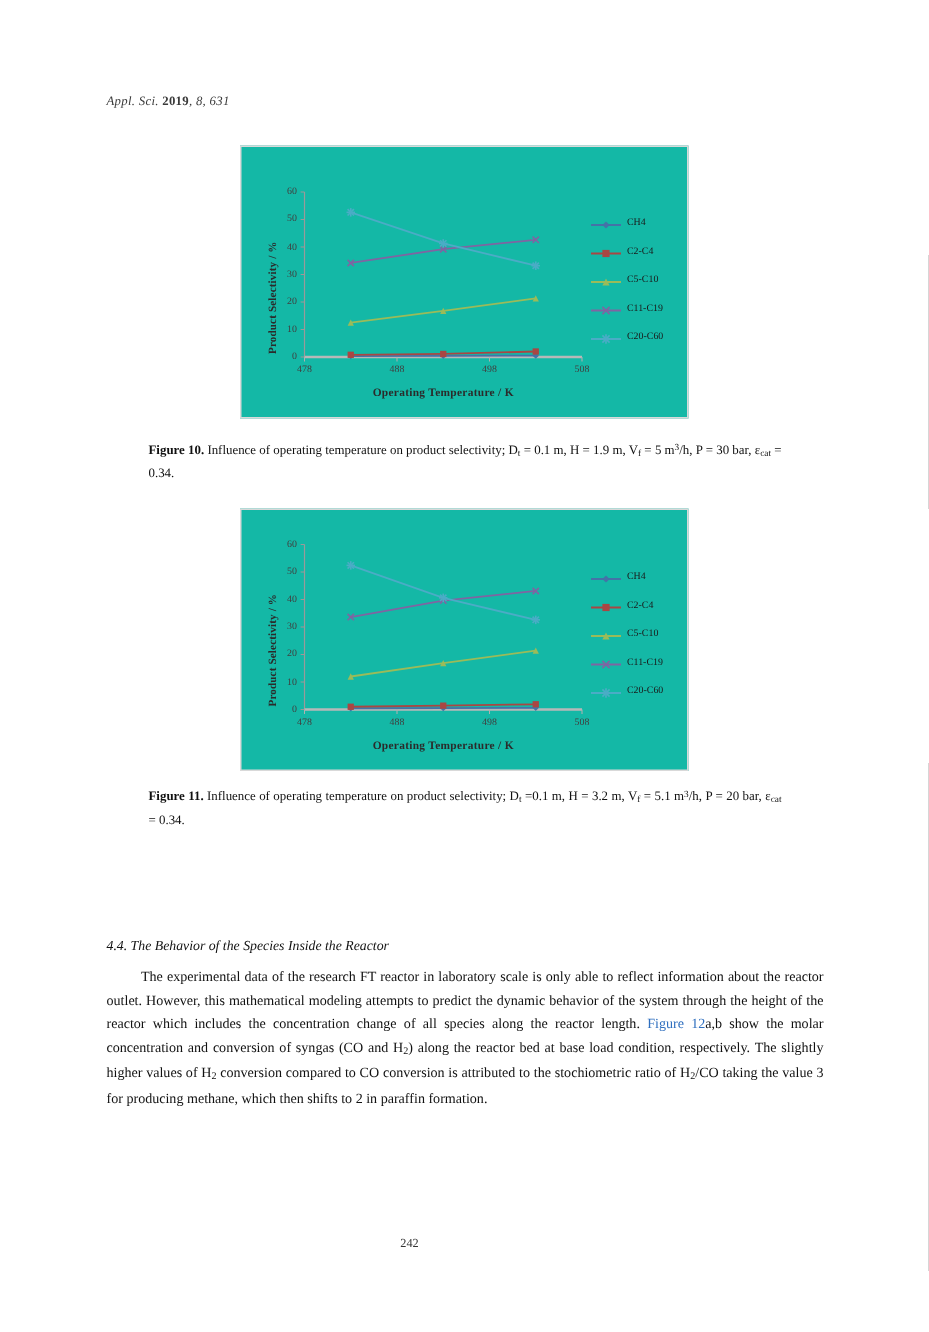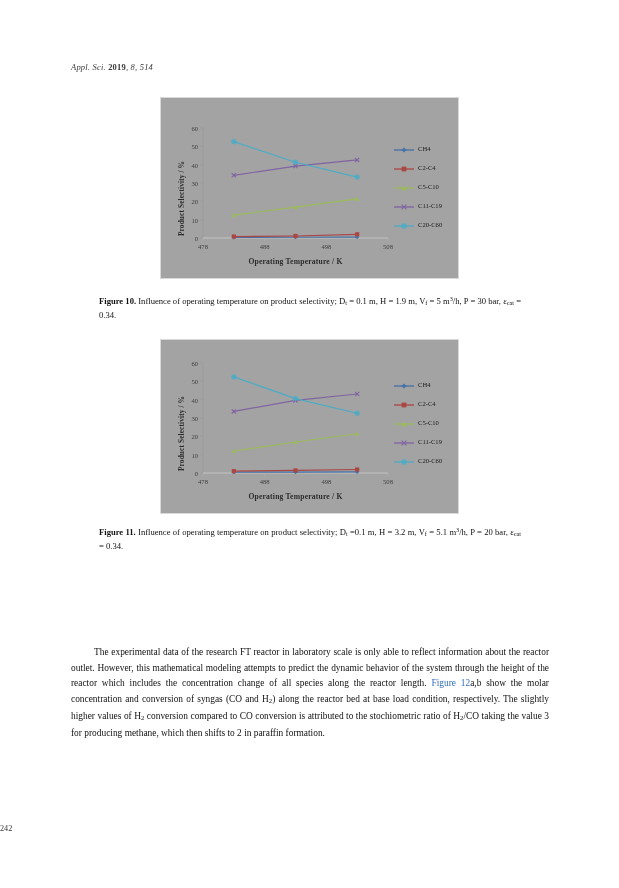--- a/index.html
+++ b/index.html
@@ -28,21 +28,21 @@
     font-style: italic;
     color: #3a3a3a;
     letter-spacing: 0.2px;
   }
   .runhead b { font-style: normal; font-weight: bold; }
 
   
   .figbox {
     position: absolute;
     border: 1px solid #d9d9d9;
-    background: #a3a3a3;
+    background: #14b8a6;
     box-sizing: border-box;
   }
   #figbox-10 { left: 160px; top: 97px; width: 299px; height: 182px; }
   #figbox-11 { left: 160px; top: 339px; width: 299px; height: 175px; }
 
   .chart-area { position: relative; width: 100%; height: 100%; }
 
   
   .plot {
     position: absolute;
@@ -159,33 +159,33 @@
   .xref { color: #2f6fbf; margin-top: 36px; }
 
   sub { font-size: 0.72em; vertical-align: -0.22em; }
   sup { font-size: 0.72em; vertical-align: 0.42em; }
 
   .pagenum {
     position: absolute;
     left: 0;
     top: 824px;
     width: 546px;
-    text-align: left;
+    text-align: center;
     font-size: 8.2px;
     color: #333;
   }
 </style>
 </head>
 <body>
 
 <div class="page">
 
   <div class="runhead">
     <span>Appl. Sci.</span>
-    <b>2019</b><span>, 8, 514</span>
+    <b>2019</b><span>, 8, 631</span>
   </div>
 
   <div class="figbox" id="figbox-10">
     <div class="chart-area">
       <div class="ytitle">Product Selectivity / %</div>
       <div class="xtitle">Operating Temperature / K</div>
       <div class="plot">
         <svg viewBox="0 0 185 110" preserveAspectRatio="none">
             <line x1="0" y1="0" x2="0" y2="110" stroke="#9a9a9a" stroke-width="0.8"></line>
             <line x1="0" y1="110" x2="185" y2="110" stroke="#b8b8b8" stroke-width="1.6"></line>
@@ -501,18 +501,19 @@
         </div>
     </div>
   </div>
 
   <div class="caption" id="caption-11">
     <b>Figure 11.</b><span>  Influence of operating temperature on product selectivity;  D</span><sub>t</sub><span> =0.1  m,  H  =  3.2  m,</span>
     <span>V</span><sub>f</sub><span> = 5.1 m</span><sup>3</sup><span>/h, P = 20 bar, </span><span>ε</span><sub>cat</sub><span> = 0.34.</span>
   </div>
 
 
+  <div class="heading">4.4. The Behavior of the Species Inside the Reactor</div>
 
   <div class="para indent" id="para-2"><span>The experimental data of the research FT reactor in laboratory scale is only able to reflect information about the reactor outlet.  However, this mathematical modeling attempts to predict the dynamic behavior of the system through the height of the reactor which includes the concentration change of all species along the reactor length.  </span><span class="xref">Figure 12</span><span>a,b show the molar concentration and conversion of syngas (CO and H</span><sub>2</sub><span>) along the reactor bed at base load condition, respectively. The slightly higher values of H</span><sub>2</sub><span> conversion compared to CO conversion is attributed to the stochiometric ratio of H</span><sub>2</sub><span>/CO taking the value 3 for producing methane, which then shifts to 2 in paraffin formation.</span></div>
 
   <div class="pagenum">242</div>
 
 </div>
 
 </body></html>

